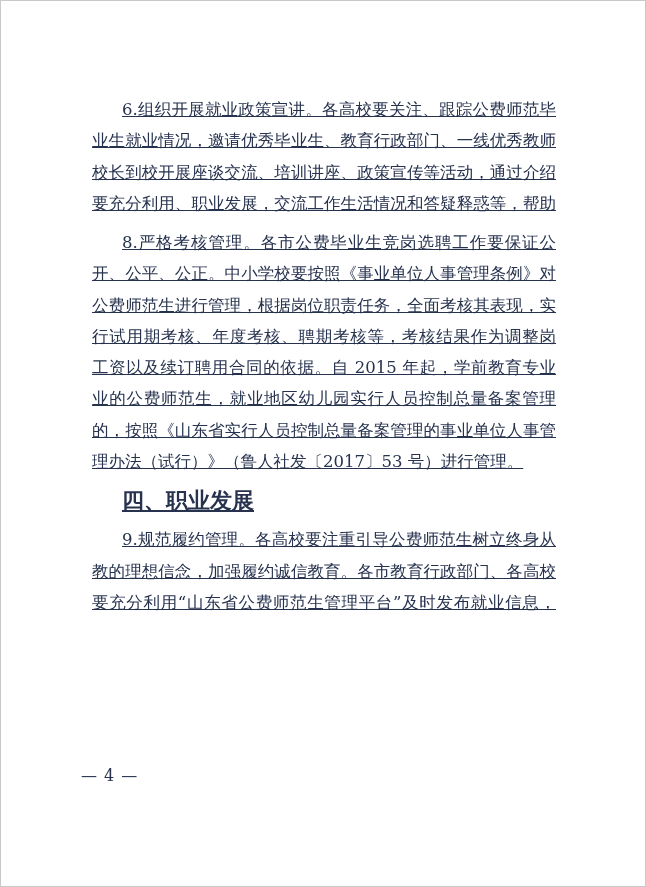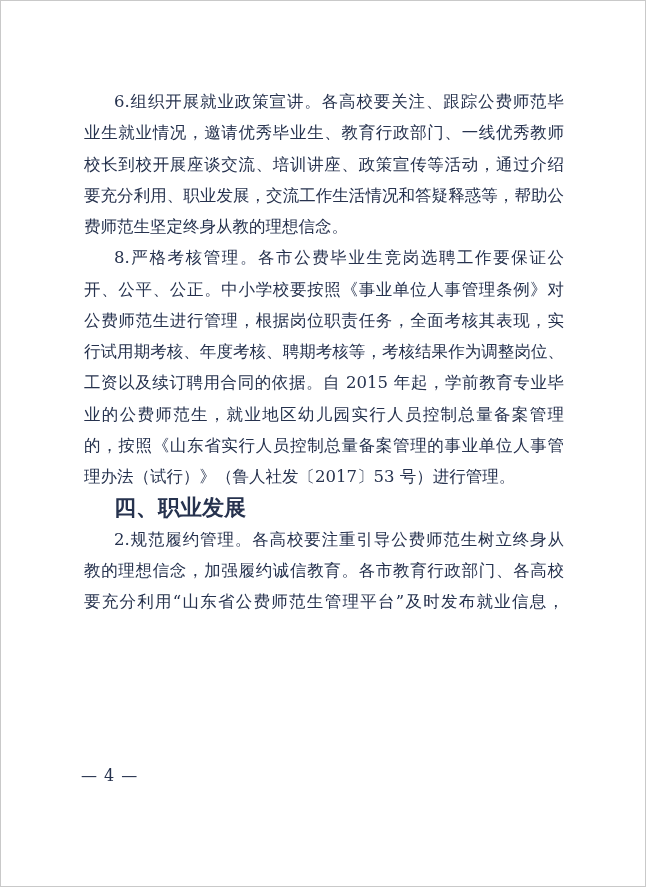--- a/index.html
+++ b/index.html
@@ -14,21 +14,21 @@
     font-family: "DejaVu Serif", "Liberation Serif", serif;
   }
   .doc-body {
     position: absolute;
     left: 83px;
     top: 85px;
     width: 480px;
     color: #26324e;
     font-size: 16.5px;
   }
-  .para { margin: 0; padding: 0; }
+  .para { margin: 8px; padding: 0; text-decoration: underline; }
   .line {
     height: 31.25px;
     line-height: 31.25px;
     text-align: justify;
     text-align-last: justify;
     overflow: hidden;
   }
   .line.first { text-indent: 30px; }
   .line.last { text-align-last: left; }
   .para.heading .line {
@@ -51,35 +51,34 @@
 </head>
 <body>
 
 <div class="page">
   <div class="doc-body">
       <div class="para body">
         <div class="line first">6.组织开展就业政策宣讲。各高校要关注、跟踪公费师范毕</div>
         <div class="line">业生就业情况，邀请优秀毕业生、教育行政部门、一线优秀教师</div>
         <div class="line">校长到校开展座谈交流、培训讲座、政策宣传等活动，通过介绍</div>
         <div class="line">要充分利用、职业发展，交流工作生活情况和答疑释惑等，帮助公</div>
-        <div class="line last">费师范生坚定终身从教的理想信念。</div>
       </div>
       <div class="para body">
         <div class="line first">8.严格考核管理。各市公费毕业生竞岗选聘工作要保证公</div>
         <div class="line">开、公平、公正。中小学校要按照《事业单位人事管理条例》对</div>
         <div class="line">公费师范生进行管理，根据岗位职责任务，全面考核其表现，实</div>
         <div class="line">行试用期考核、年度考核、聘期考核等，考核结果作为调整岗位、</div>
         <div class="line">工资以及续订聘用合同的依据。自 2015 年起，学前教育专业毕</div>
         <div class="line">业的公费师范生，就业地区幼儿园实行人员控制总量备案管理</div>
         <div class="line">的，按照《山东省实行人员控制总量备案管理的事业单位人事管</div>
         <div class="line last">理办法（试行）》（鲁人社发〔2017〕53 号）进行管理。</div>
       </div>
       <div class="para heading">
         <div class="line first last">四、职业发展</div>
       </div>
       <div class="para body">
-        <div class="line first">2.规范履约管理。各高校要注重引导公费师范生树立终身从</div>
+        <div class="line first">9.规范履约管理。各高校要注重引导公费师范生树立终身从</div>
         <div class="line">教的理想信念，加强履约诚信教育。各市教育行政部门、各高校</div>
         <div class="line">要充分利用“山东省公费师范生管理平台”及时发布就业信息，</div>
       </div>
     </div>
   <div class="page-number">— 4 —</div>
 </div>
 
 </body></html>

